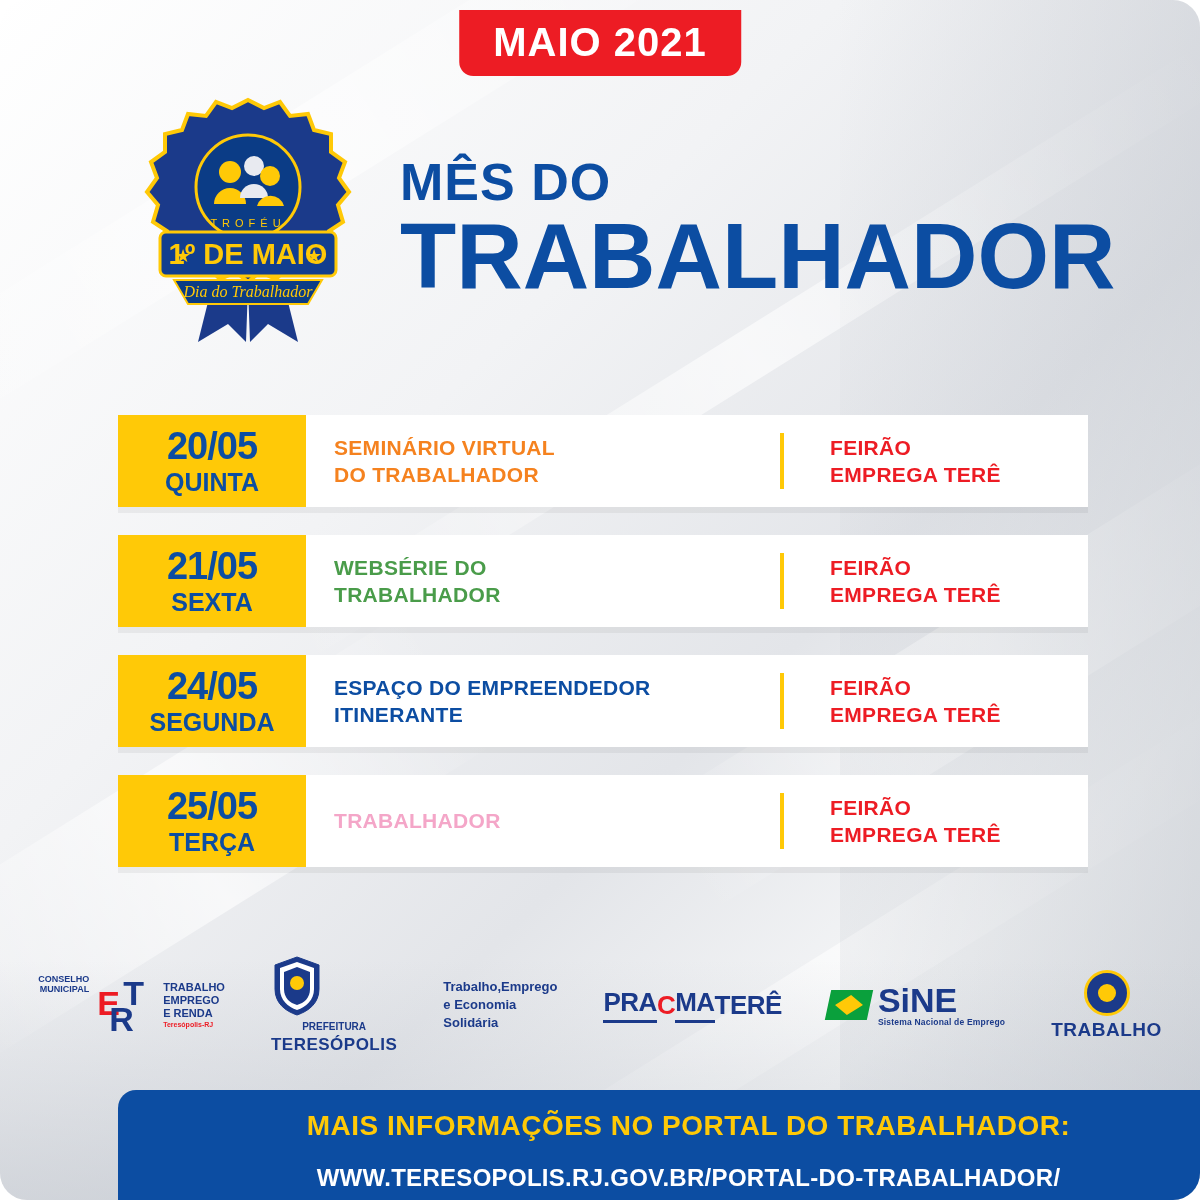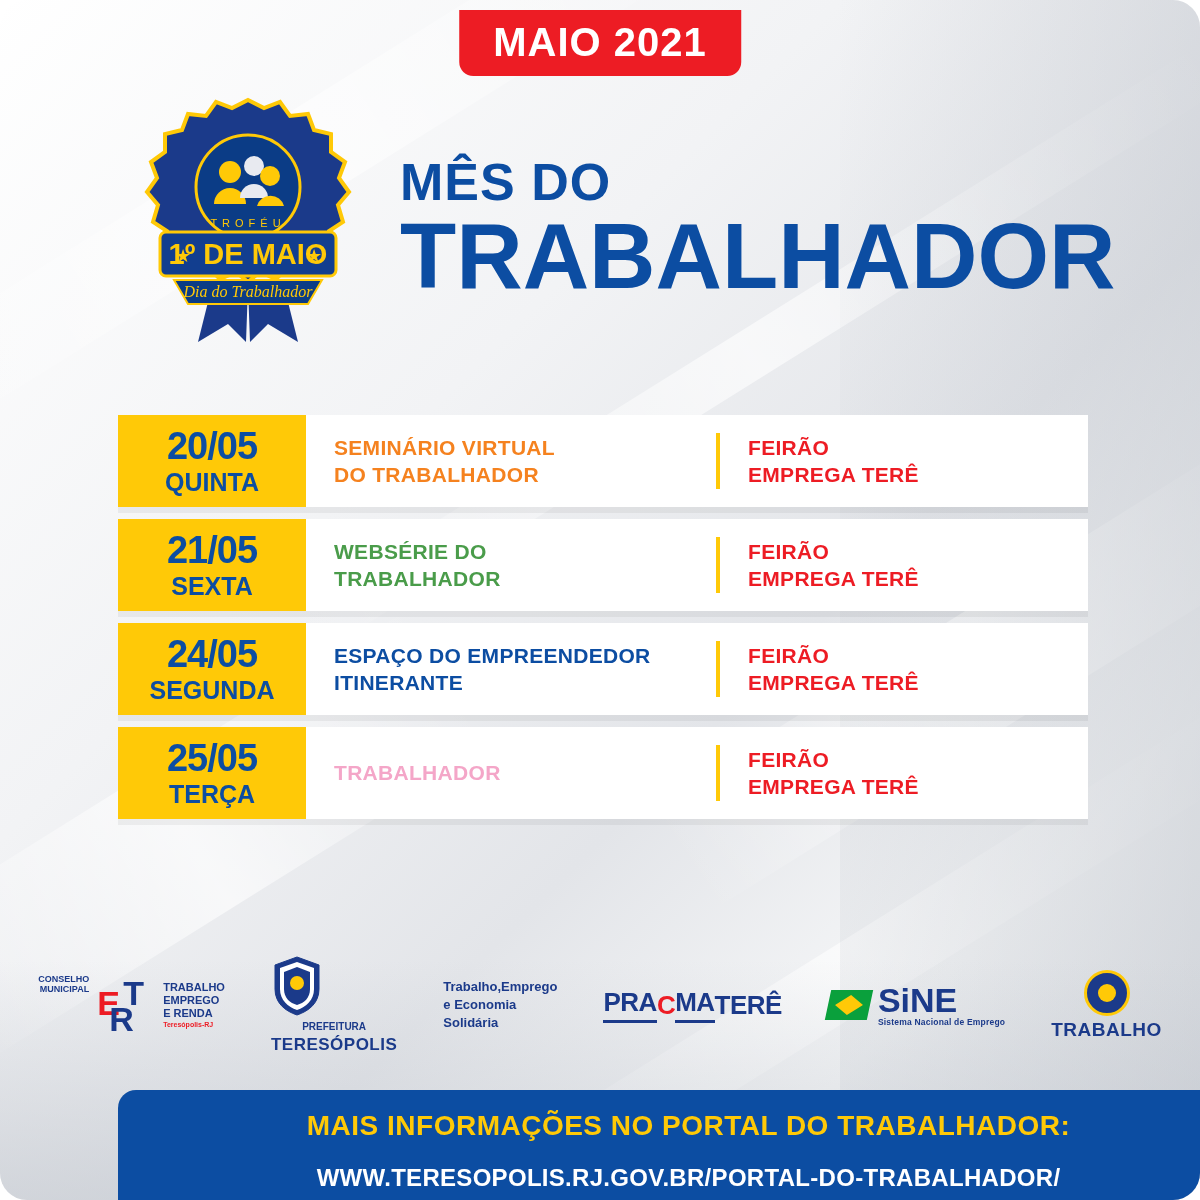--- a/index.html
+++ b/index.html
@@ -63,42 +63,42 @@
     line-height: 1.02; margin-top: 2px;
   }
 
   
   .seal { position: absolute; left: 128px; top: 92px; width: 240px; height: 250px; }
 
   
   .schedule { position: absolute; left: 118px; top: 415px; width: 970px; }
   .row {
     display: flex; align-items: stretch;
-    height: 92px; margin-bottom: 12px;
+    height: 92px; margin-bottom: 28px;
     box-shadow: 0 6px 0 rgba(0,0,0,0.05);
     background: #ffffff;
   }
   .row .date {
     width: 188px; background: #ffc907; color: #0c4da2;
     display: flex; flex-direction: column; align-items: center; justify-content: center;
     line-height: 1;
   }
   .row .date .d { font-size: 38px; font-weight: bold; letter-spacing: -1px; }
   .row .date .w { font-size: 25px; font-weight: bold; margin-top: 5px; }
   .row .body {
     flex: 1; display: flex; align-items: center;
     background: #ffffff;
   }
   .row .ev1 {
-    width: 410px; padding-left: 28px;
+    width: 474px; padding-left: 28px;
     font-size: 21px; font-weight: bold; line-height: 1.3; letter-spacing: .3px;
   }
   .divider { width: 4px; height: 56px; background: #ffc907; }
   .row .ev2 {
-    padding-left: 28px;
+    padding-left: 46px;
     font-size: 21px; font-weight: bold; line-height: 1.3; color: #ed1c24; letter-spacing: .3px;
   }
 
   
   .partners {
     position: absolute; left: 0; top: 940px; width: 1200px; height: 130px;
     display: flex; align-items: center; justify-content: center; gap: 46px;
   }
   .logo { display:flex; align-items:center; gap: 8px; }
 

